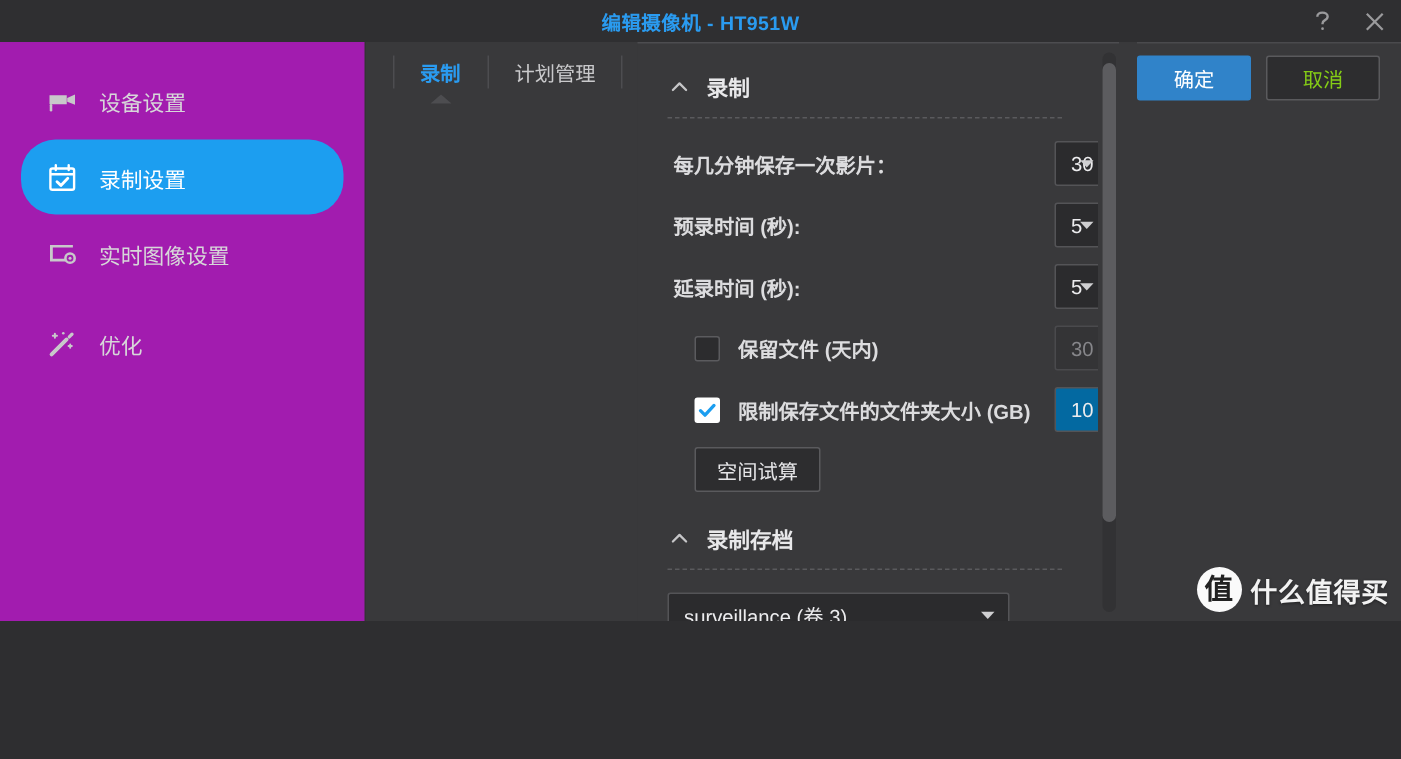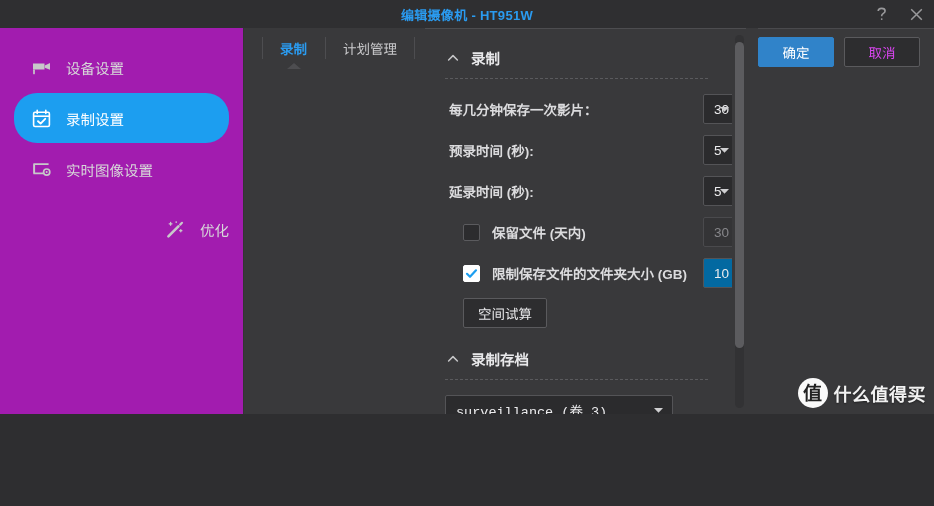--- a/index.html
+++ b/index.html
@@ -83,21 +83,21 @@
     display: flex;
     align-items: center;
     gap: 14px;
     padding-left: 16px;
     color: #d7d7d9;
     font-size: 14.5px;
     cursor: pointer;
     border-radius: 2px;
   }
   .side-item + .side-item { margin-top: 1px; }
-  .side-item.spaced { margin-top: 10px; justify-content: flex-end; }
+  .side-item.spaced { margin-top: 10px; }
   .side-item.active {
     background: #1c9ef0;
     color: #ffffff;
     border-radius: 23px;
   }
   .side-icon {
     width: 22px;
     height: 22px;
     flex: 0 0 22px;
     display: flex;
@@ -269,21 +269,21 @@
     border-radius: 2px;
     display: flex;
     align-items: center;
     padding: 0 24px 0 10px;
     font-size: 13.5px;
     color: #ececee;
     cursor: pointer;
     white-space: nowrap;
     overflow: hidden;
   }
-  .sel.wide { width: 228px; font-family: Liberation Mono, monospace; }
+  .sel.wide { width: 228px; }
   .sel-caret {
     position: absolute;
     right: 8px;
     top: 50%;
     transform: translateY(-50%);
     width: 11px; height: 11px;
     color: #cfcfd1;
   }
   .sel-caret svg { display: block; }
 
@@ -360,21 +360,21 @@
   .fbtn {
     height: 30px;
     min-width: 76px;
     padding: 0 16px;
     border-radius: 2px;
     font-size: 13.5px;
     font-family: inherit;
     cursor: pointer;
     border: 1px solid #5a5a5d;
     background: #2d2d2f;
-    color: #d946ef;
+    color: #84cc16;
     white-space: nowrap;
   }
   .fbtn.primary {
     background: #3083c9;
     border-color: #3083c9;
     color: #ffffff;
   }
 
   
   .watermark {

